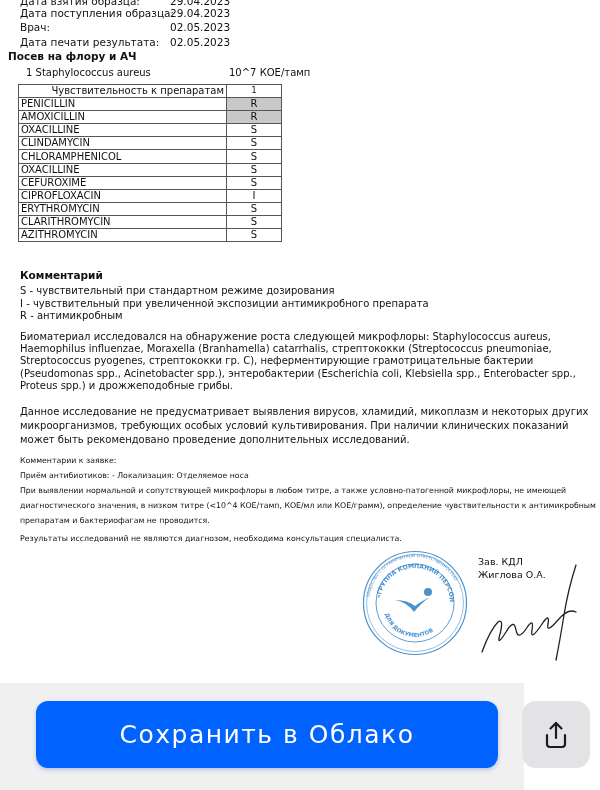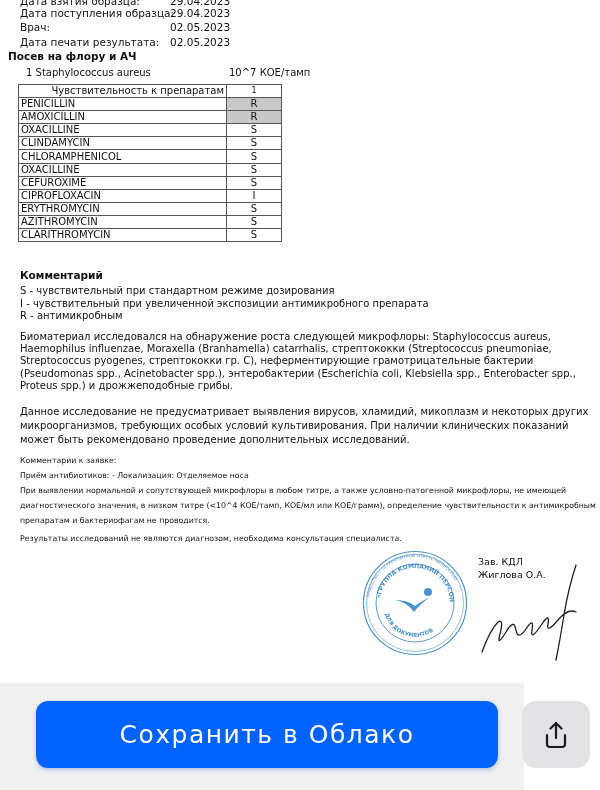--- a/index.html
+++ b/index.html
@@ -110,25 +110,25 @@
         </tr>
         <tr>
           <td class="drug">CIPROFLOXACIN</td>
           <td class="res">I</td>
         </tr>
         <tr>
           <td class="drug">ERYTHROMYCIN</td>
           <td class="res">S</td>
         </tr>
         <tr>
-          <td class="drug">AZITHROMYCIN</td>
+          <td class="drug">CLARITHROMYCIN</td>
           <td class="res">S</td>
         </tr>
         <tr>
-          <td class="drug">CLARITHROMYCIN</td>
+          <td class="drug">AZITHROMYCIN</td>
           <td class="res">S</td>
         </tr>
       </tbody>
   </table>
 
   <div class="comment-title">Комментарий</div>
   <div class="legend">
     <div>S - чувствительный при стандартном режиме дозирования</div>
     <div>I - чувствительный при увеличенной экспозиции антимикробного препарата</div>
     <div>R - антимикробным</div>

